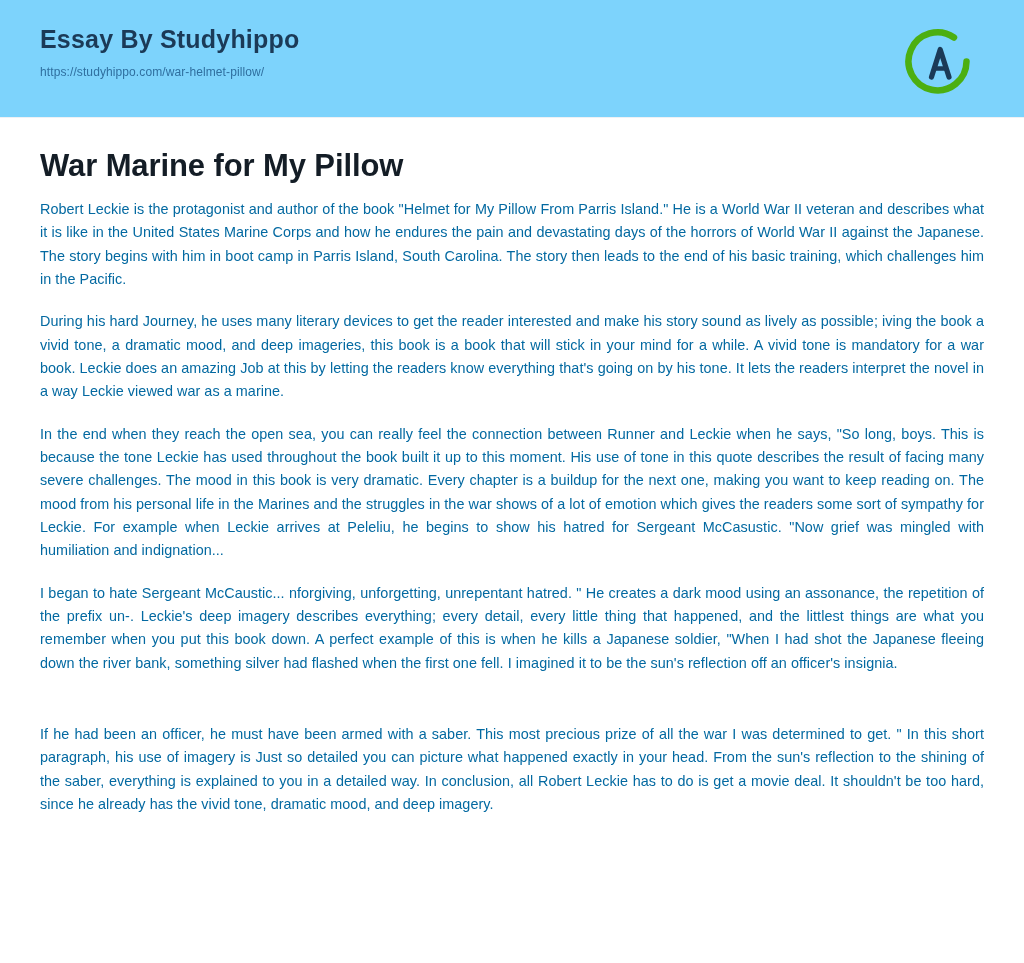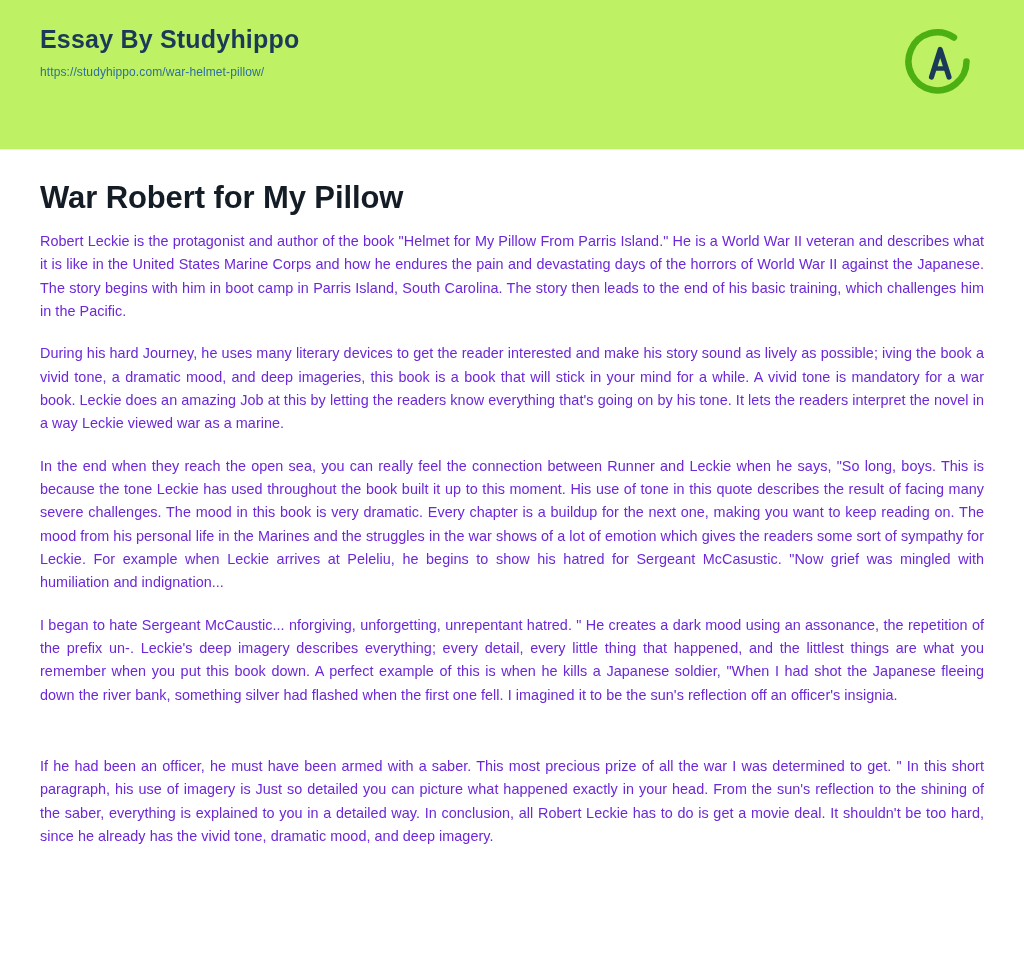--- a/index.html
+++ b/index.html
@@ -15,22 +15,22 @@
   }
   .page {
     width: 1024px;
     min-height: 963px;
     box-sizing: border-box;
     background: #ffffff;
     position: relative;
   }
   
   .header {
-    background: #bef264;
-    height: 150px;
+    background: #7dd3fc;
+    height: 118px;
     box-sizing: border-box;
     padding: 26px 40px 0 40px;
     display: flex;
     align-items: flex-start;
     justify-content: space-between;
     border-bottom: 1px solid #eef1f5;
   }
   .brand-block {
     display: flex;
     flex-direction: column;
@@ -64,21 +64,21 @@
   .doc-title {
     font-size: 31px;
     font-weight: bold;
     color: #141d26;
     margin: 0 0 14px 0;
     letter-spacing: -0.1px;
   }
   .para {
     font-size: 14.4px;
     line-height: 1.62;
-    color: #6d28d9;
+    color: #0369a1;
     text-align: justify;
     margin: 0 0 19px 0;
     letter-spacing: 0.05px;
   }
   .para:last-child {
     margin-bottom: 0;
     margin-top: 48px;
   }
 </style>
 </head>
@@ -94,21 +94,21 @@
     <div class="logo">
       <svg width="72" height="72" viewBox="0 0 72 72" xmlns="http://www.w3.org/2000/svg">
         <path d="M50 9.5 A29 29 0 1 0 62.5 33.5" fill="none" stroke="#4caf12" stroke-width="6.5" stroke-linecap="round"></path>
         <path d="M27.5 49 L36.2 21.5 L45 49" fill="none" stroke="#1b3a57" stroke-width="5.2" stroke-linecap="round" stroke-linejoin="round"></path>
         <path d="M31.3 40.5 L41.2 40.5" fill="none" stroke="#1b3a57" stroke-width="4.6" stroke-linecap="round"></path>
       </svg>
     </div>
   </div>
 
   <div class="article">
-    <h1 class="doc-title">War Robert for My Pillow</h1>
+    <h1 class="doc-title">War Marine for My Pillow</h1>
     <p class="para">Robert Leckie is the protagonist and author of the book "Helmet for My Pillow From Parris Island." He is a World War II veteran and describes what it is like in the United States Marine Corps and how he endures the pain and devastating days of the horrors of World War II against the Japanese. The story begins with him in boot camp in Parris Island, South Carolina. The story then leads to the end of his basic training, which challenges him in the Pacific.</p>
     <p class="para">During his hard Journey, he uses many literary devices to get the reader interested and make his story sound as lively as possible; iving the book a vivid tone, a dramatic mood, and deep imageries, this book is a book that will stick in your mind for a while. A vivid tone is mandatory for a war book. Leckie does an amazing Job at this by letting the readers know everything that's going on by his tone. It lets the readers interpret the novel in a way Leckie viewed war as a marine.</p>
     <p class="para">In the end when they reach the open sea, you can really feel the connection between Runner and Leckie when he says, "So long, boys. This is because the tone Leckie has used throughout the book built it up to this moment. His use of tone in this quote describes the result of facing many severe challenges. The mood in this book is very dramatic. Every chapter is a buildup for the next one, making you want to keep reading on. The mood from his personal life in the Marines and the struggles in the war shows of a lot of emotion which gives the readers some sort of sympathy for Leckie. For example when Leckie arrives at Peleliu, he begins to show his hatred for Sergeant McCasustic. "Now grief was mingled with humiliation and indignation...</p>
     <p class="para">I began to hate Sergeant McCaustic... nforgiving, unforgetting, unrepentant hatred. " He creates a dark mood using an assonance, the repetition of the prefix un-. Leckie's deep imagery describes everything; every detail, every little thing that happened, and the littlest things are what you remember when you put this book down. A perfect example of this is when he kills a Japanese soldier, "When I had shot the Japanese fleeing down the river bank, something silver had flashed when the first one fell. I imagined it to be the sun's reflection off an officer's insignia.</p>
     <p class="para">If he had been an officer, he must have been armed with a saber. This most precious prize of all the war I was determined to get. " In this short paragraph, his use of imagery is Just so detailed you can picture what happened exactly in your head. From the sun's reflection to the shining of the saber, everything is explained to you in a detailed way. In conclusion, all Robert Leckie has to do is get a movie deal. It shouldn't be too hard, since he already has the vivid tone, dramatic mood, and deep imagery.</p>
   </div>
 
 </div>
 
 </body></html>

